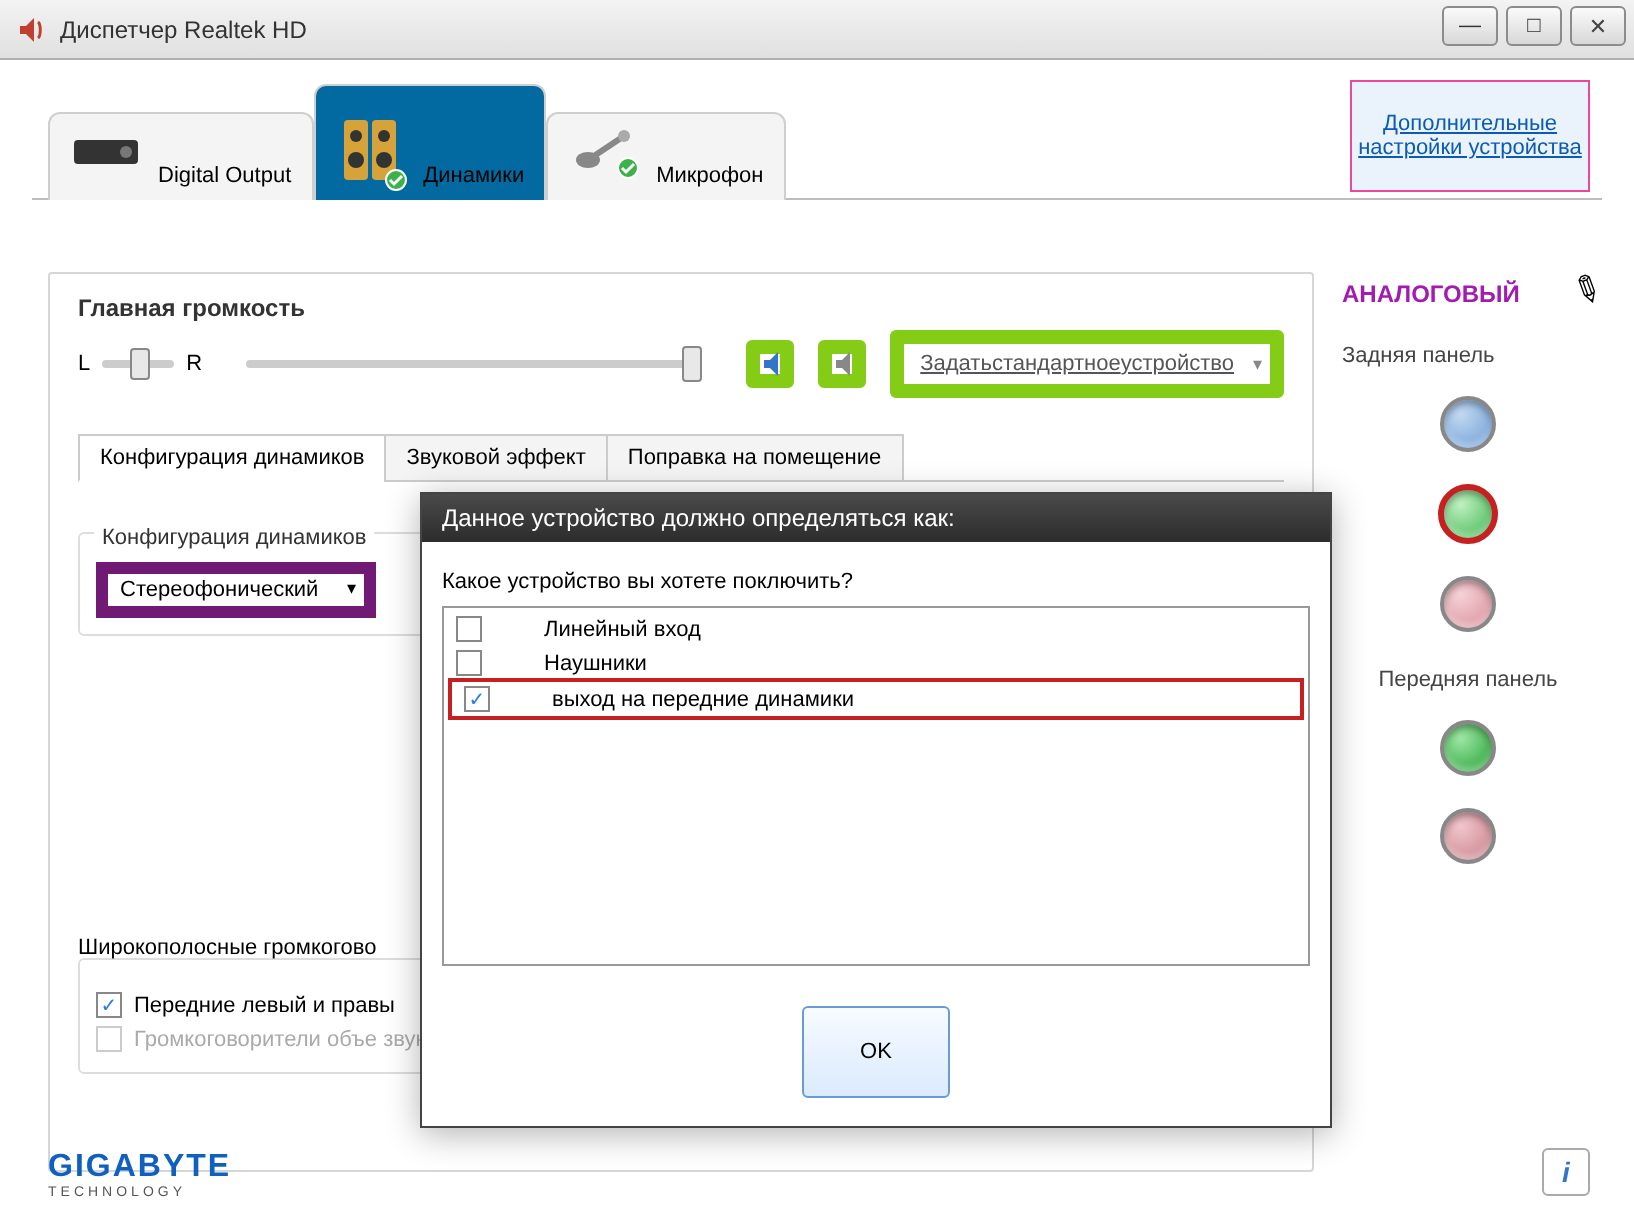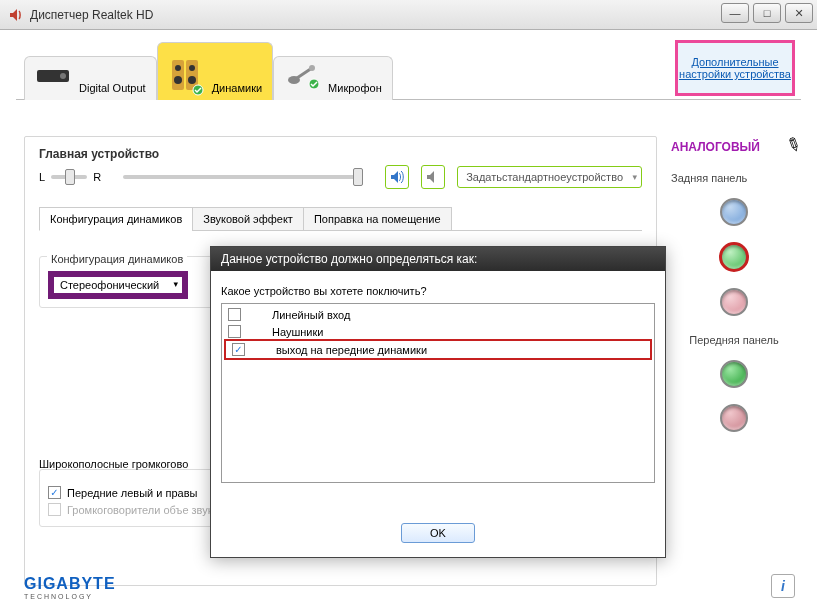--- a/index.html
+++ b/index.html
@@ -12,25 +12,25 @@
     .wincontrols { position: absolute; right: 4px; top: 3px; display: flex; gap: 4px; }
     .wincontrols .btn { width: 28px; height: 20px; background: linear-gradient(#fafafa,#d8d8d8); border: 1px solid #8c8c8c; border-radius: 3px; display: flex; align-items: center; justify-content: center; font-size: 11px; color: #333; cursor: pointer; }
     .wincontrols .btn-close { color: #444; }
 
     
     .content { position: relative; padding: 10px 16px 0 16px; height: calc(100% - 30px); }
 
     
     .device-tabs { display: flex; align-items: flex-end; gap: 0; height: 60px; border-bottom: 1px solid #bdbdbd; padding-left: 8px; }
     .device-tab { border: 1px solid #cfcfcf; border-bottom: none; border-radius: 6px 6px 0 0; padding: 6px 10px; display: flex; align-items: flex-end; gap: 8px; background: #f4f4f4; font-size: 11px; height: 44px; position: relative; top: 1px; }
-    .device-tab.active { background: #fde047; height: 58px; z-index: 2; }
+    .device-tab.active { background: #0369a1; height: 58px; z-index: 2; }
     .device-tab .icon { width: 36px; height: 36px; display: flex; align-items: center; justify-content: center; }
 
     
-    .extra-link { position: absolute; right: 22px; top: 10px; width: 120px; height: 56px; border: 3px solid #ec4899; background: #eaf3fb; display: flex; align-items: center; justify-content: center; text-align: center; font-size: 11px; }
+    .extra-link { position: absolute; right: 22px; top: 10px; width: 120px; height: 56px; border: 1px solid #ec4899; background: #eaf3fb; display: flex; align-items: center; justify-content: center; text-align: center; font-size: 11px; }
     .extra-link a { color: #0b5bb4; text-decoration: underline; }
 
     .analog-panel { position: absolute; right: 20px; top: 110px; width: 126px; }
     .analog-title { font-size: 12px; font-weight: bold; color: #a21caf; margin-bottom: 18px; }
     .analog-sub { font-size: 11px; color: #444; margin: 6px 0; }
     .jack { width: 28px; height: 28px; border-radius: 50%; margin: 8px auto; border: 2px solid #888; box-shadow: inset 0 2px 3px rgba(0,0,0,.3), inset 0 -2px 3px rgba(255,255,255,.4); }
     .jack-wrap { display:flex; justify-content:center; }
     .jack-blue { background: radial-gradient(circle at 35% 30%, #c2d8f0, #6a9bd6); }
     .jack-green { background: radial-gradient(circle at 35% 30%, #bff0c2, #3cb34a); border: 3px solid #c62020; width: 30px; height: 30px; }
     .jack-pink { background: radial-gradient(circle at 35% 30%, #f5d2d7, #d98c98); }
@@ -41,21 +41,21 @@
     
     .main-panel { position: absolute; left: 24px; top: 106px; right: 160px; height: 450px; border: 1px solid #d6d6d6; border-radius: 2px; padding: 10px 14px; background: #fff; }
 
     .volume-row { display: flex; align-items: center; gap: 12px; }
     .volume-label { font-size: 12px; font-weight: bold; color: #333; margin-bottom: 4px; }
     .balance { display: inline-flex; align-items: center; font-size: 11px; gap: 6px; }
     .balance .track { width: 36px; height: 4px; background: #ccc; position: relative; border-radius: 2px; }
     .balance .thumb { position: absolute; width: 10px; height: 16px; background: #e8e8e8; border: 1px solid #888; border-radius: 2px; top: -6px; left: 14px; }
     .vol-track { flex: 1; height: 4px; background: #ccc; position: relative; margin: 0 10px; border-radius: 2px; }
     .vol-thumb { position: absolute; width: 10px; height: 18px; background: #e8e8e8; border: 1px solid #888; border-radius: 2px; top: -7px; right: 0; }
-    .sound-icon, .mute-icon, .default-device { width: 24px; height: 24px; border: 1px solid #84cc16; border-radius: 3px; display: flex; align-items: center; justify-content: center; font-size: 14px; }
+    .sound-icon, .mute-icon, .default-device { width: 24px; height: 24px; border: 7px solid #84cc16; border-radius: 3px; display: flex; align-items: center; justify-content: center; font-size: 14px; text-decoration: underline; }
     .default-device { width: auto; height: auto; padding: 4px 18px 4px 8px; font-size: 11px; color: #555; border-radius: 3px; position: relative; }
     .default-device::after { content: "▾"; position: absolute; right: 4px; top: 50%; transform: translateY(-50%); font-size: 9px; color: #888; }
 
     
     .subtabs { margin-top: 18px; display: flex; border-bottom: 1px solid #ccc; font-size: 11px; }
     .subtab { padding: 5px 10px; border: 1px solid #ccc; border-bottom: 1px solid #fff; background: #fff; margin-right: -1px; margin-bottom: -1px; }
     .subtab.inactive { background: #f4f4f4; border-bottom: 1px solid #ccc; }
 
     
     .config-group { margin-top: 14px; font-size: 11px; }
@@ -71,21 +71,21 @@
     
     .dialog { position: absolute; left: 210px; top: 216px; width: 456px; background: #fff; border: 1px solid #444; box-shadow: 0 3px 16px rgba(0,0,0,.3); z-index: 50; }
     .dialog-title { background: linear-gradient(#4a4a4a,#2c2c2c); color: #fff; font-size: 12px; padding: 5px 10px; }
     .dialog-body { padding: 4px 10px 10px 10px; font-size: 11px; }
     .dialog-body .prompt { margin: 10px 0 6px 0; }
     .options { border: 1px solid #999; padding: 2px; height: 180px; background: #fff; }
     .options .checkline { padding: 2px 4px; gap: 31px; }
     .highlight-box { border: 2px solid #c62020; padding: 0 2px; margin-top: -1px; margin-bottom: -1px; }
     .auto-popup { margin-top: 14px; display: flex; align-items: flex-start; gap: 6px; }
     .dialog-footer { display: flex; justify-content: center; padding: 10px 0 14px 0; }
-    .ok-btn { padding: 3px 28px; border: 1px solid #6a9bd6; border-radius: 3px; background: linear-gradient(#f6fbff,#dbeafe); font-size: 11px; margin-top: 20px; }
+    .ok-btn { padding: 16px 28px; border: 1px solid #6a9bd6; border-radius: 3px; background: linear-gradient(#f6fbff,#dbeafe); font-size: 11px; }
 
     
     .footer { position: absolute; left: 24px; bottom: 10px; display: flex; align-items: center; gap: 8px; }
     .brand { font-size: 16px; font-weight: 900; color: #1060c0; letter-spacing: 1px; font-family: Arial, sans-serif; }
     .brand-sub { font-size: 7px; color: #555; letter-spacing: 2px; display: block; }
     .info-btn { position: absolute; right: 22px; bottom: 12px; width: 24px; height: 24px; border: 1px solid #aaa; border-radius: 3px; display: flex; align-items: center; justify-content: center; font-size: 14px; font-style: italic; font-weight: bold; color: #3376c9; }
   </style>
 </head>
 <body>
 
@@ -166,21 +166,21 @@
     <div class="jack-wrap">
         <div class="jack jack-green2"></div>
       </div>
     <div class="jack-wrap">
         <div class="jack jack-pink2"></div>
       </div>
   </div>
 
   <div class="main-panel">
     <div>
-      <div class="volume-label">Главная устройство</div>
+      <div class="volume-label">Главная громкость</div>
       <div class="volume-row">
         <div class="balance">
           <span>L</span>
           <span class="track">
               <span class="thumb"></span>
             </span>
           <span>R</span>
         </div>
         <div class="vol-track">
             <div class="vol-thumb"></div>

